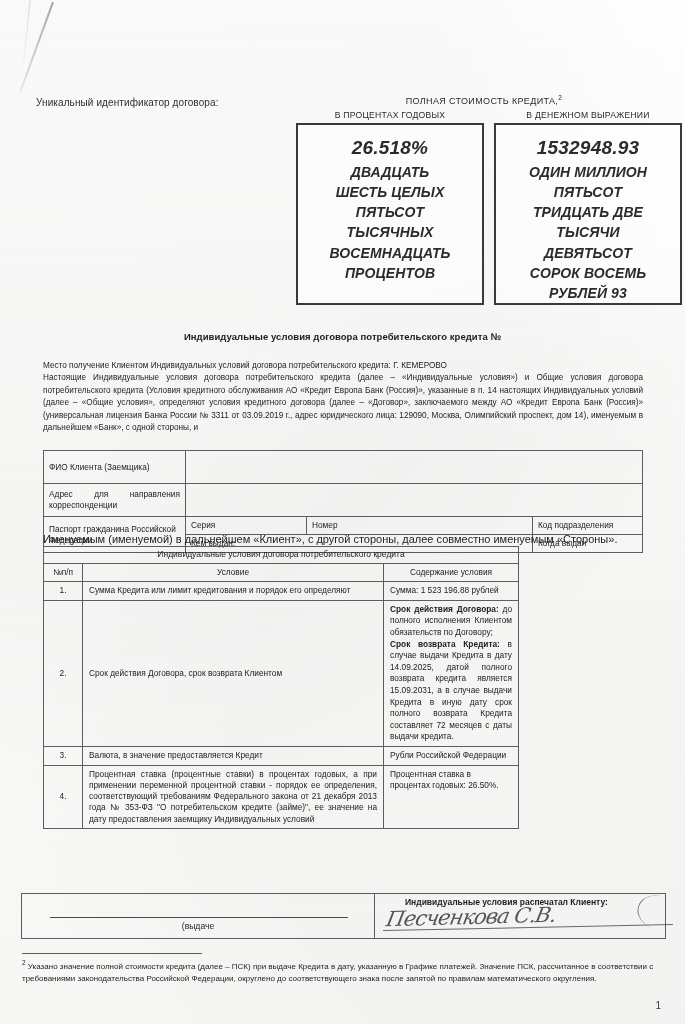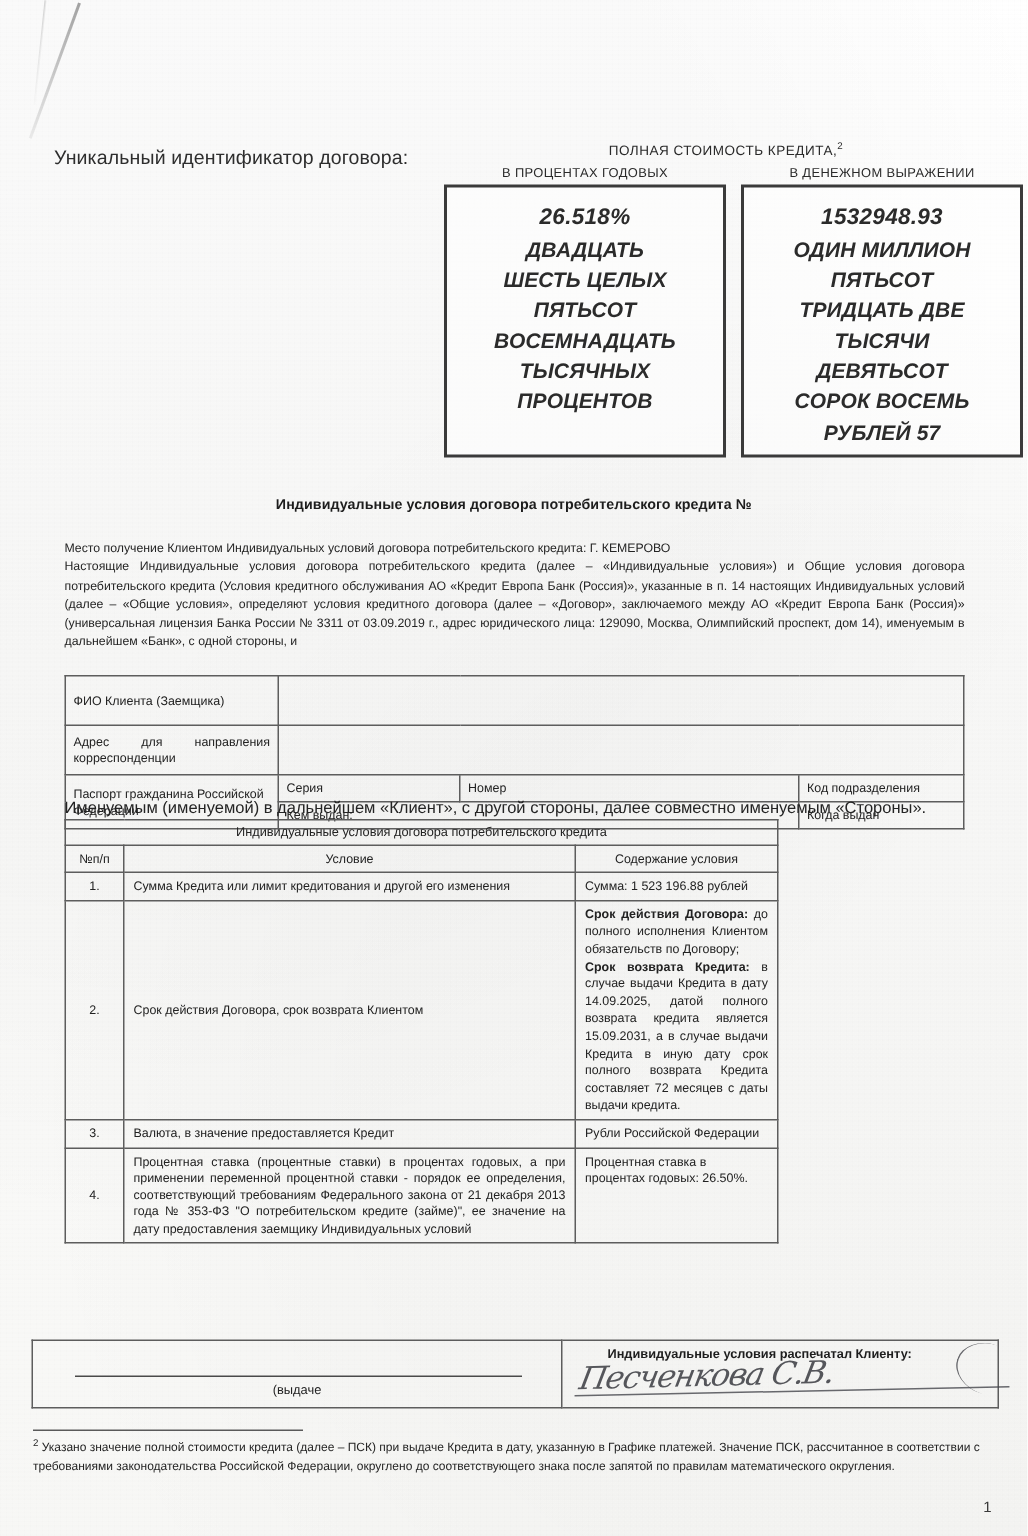--- a/index.html
+++ b/index.html
@@ -59,21 +59,21 @@
   
   #header-zone {
     position: absolute;
     left: 0; top: 88px;
     width: 685px;
     height: 240px;
   }
   #unique-id {
     position: absolute;
     left: 36px; top: 9px;
-    font-size: 13px;
+    font-size: 10px;
     letter-spacing: .1px;
     color: #2e2e2e;
     white-space: nowrap;
   }
   #psk-title {
     position: absolute;
     left: 288px; top: 6px;
     width: 392px;
     text-align: center;
     font-size: 9px;
@@ -102,21 +102,21 @@
     height: 182px;
     padding: 9px 4px 0 4px;
     box-sizing: border-box;
     overflow: hidden;
     background: rgba(255,255,255,.55);
   }
   .psk-num {
     text-align: center;
     font-style: italic;
     font-weight: 700;
-    font-size: 15px;
+    font-size: 19px;
     color: #2b2b2b;
     letter-spacing: .2px;
     line-height: 1.45;
   }
   .psk-words {
     text-align: center;
     font-style: italic;
     font-weight: 700;
     font-size: 14px;
     color: #2b2b2b;
@@ -317,39 +317,39 @@
     <div id="psk-cols">
 
       <div class="psk-col">
         <div class="psk-col-head">В ПРОЦЕНТАХ ГОДОВЫХ</div>
         <div class="psk-box">
           <div class="psk-num">26.518%</div>
           <div class="psk-words">
             <div>ДВАДЦАТЬ</div>
             <div>ШЕСТЬ ЦЕЛЫХ</div>
             <div>ПЯТЬСОТ</div>
+            <div>ТЫСЯЧНЫХ</div>
             <div>ВОСЕМНАДЦАТЬ</div>
-            <div>ТЫСЯЧНЫХ</div>
             <div>ПРОЦЕНТОВ</div>
           </div>
         </div>
       </div>
 
       <div class="psk-col">
         <div class="psk-col-head">В ДЕНЕЖНОМ ВЫРАЖЕНИИ</div>
         <div class="psk-box psk-clip">
           <div class="psk-num">1532948.93</div>
           <div class="psk-words">
             <div>ОДИН МИЛЛИОН</div>
             <div>ПЯТЬСОТ</div>
             <div>ТРИДЦАТЬ ДВЕ</div>
             <div>ТЫСЯЧИ</div>
             <div>ДЕВЯТЬСОТ</div>
             <div>СОРОК ВОСЕМЬ</div>
-            <div>РУБЛЕЙ 57</div>
+            <div>РУБЛЕЙ 93</div>
           </div>
         </div>
       </div>
 
     </div>
   </div>
 
   <div id="doc-title">Индивидуальные условия договора потребительского кредита №</div>
 
   <div id="intro">
@@ -388,21 +388,21 @@
         <td colspan="3" class="span-head">Индивидуальные условия договора потребительского кредита</td>
       </tr>
       <tr>
         <td class="col-no hdr">№п/п</td>
         <td class="col-cond hdr">Условие</td>
         <td class="hdr">Содержание условия</td>
       </tr>
 
       <tr>
         <td class="col-no">1.</td>
-        <td class="col-cond just">Сумма Кредита или лимит кредитования и другой его изменения</td>
+        <td class="col-cond just">Сумма Кредита или лимит кредитования и порядок его определяют</td>
         <td>Сумма: 1 523 196.88 рублей</td>
       </tr>
 
       <tr>
         <td class="col-no mid">2.</td>
         <td class="col-cond mid">Срок действия Договора, срок возврата Клиентом</td>
         <td class="just">
           <b>Срок действия Договора:</b><span> до полного исполнения Клиентом обязательств по Договору;</span><br>
           <b>Срок возврата Кредита:</b><span> в случае выдачи Кредита в дату 14.09.2025, датой полного возврата кредита является 15.09.2031, а в случае выдачи Кредита в иную дату срок полного возврата Кредита составляет 72 месяцев с даты выдачи кредита.</span>
         </td>

